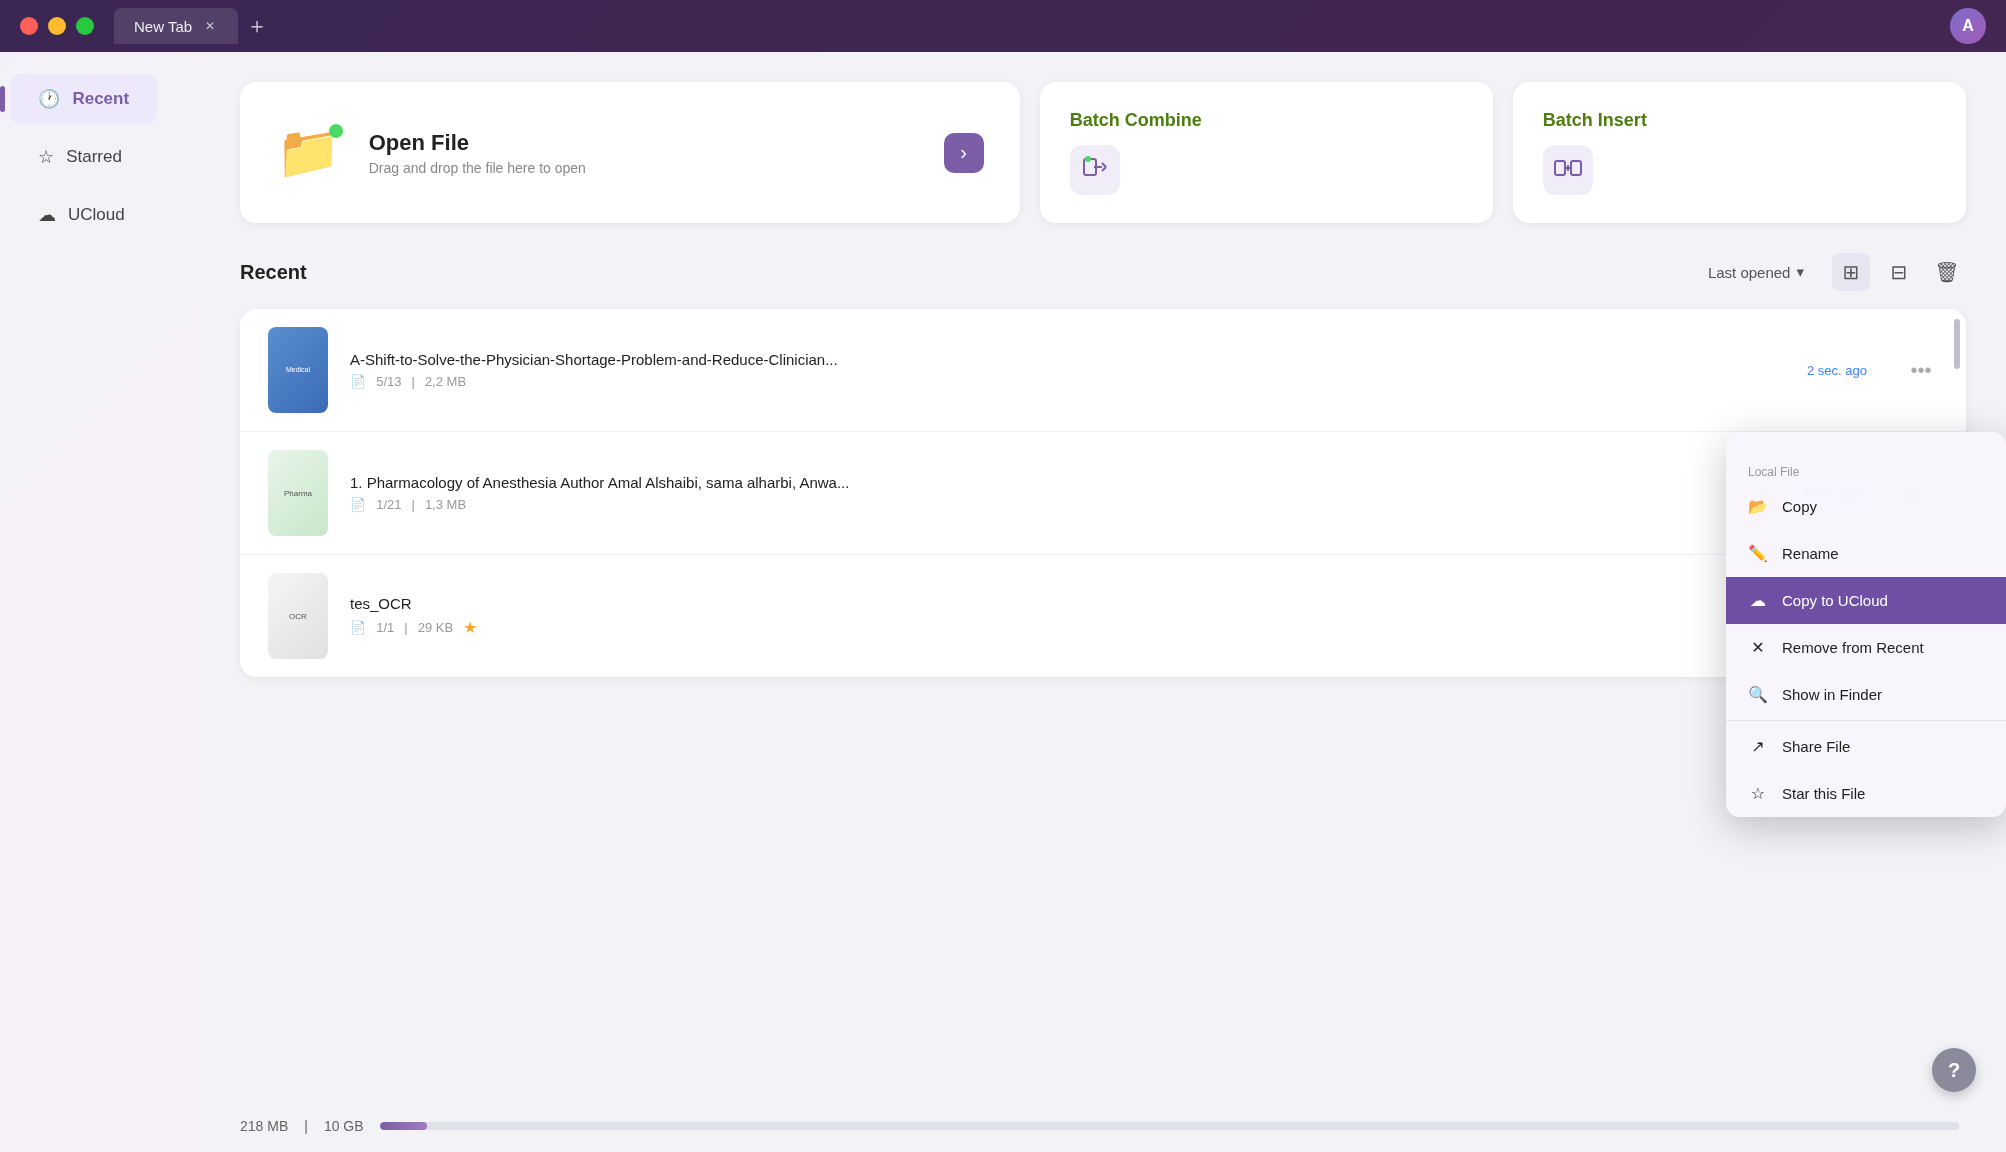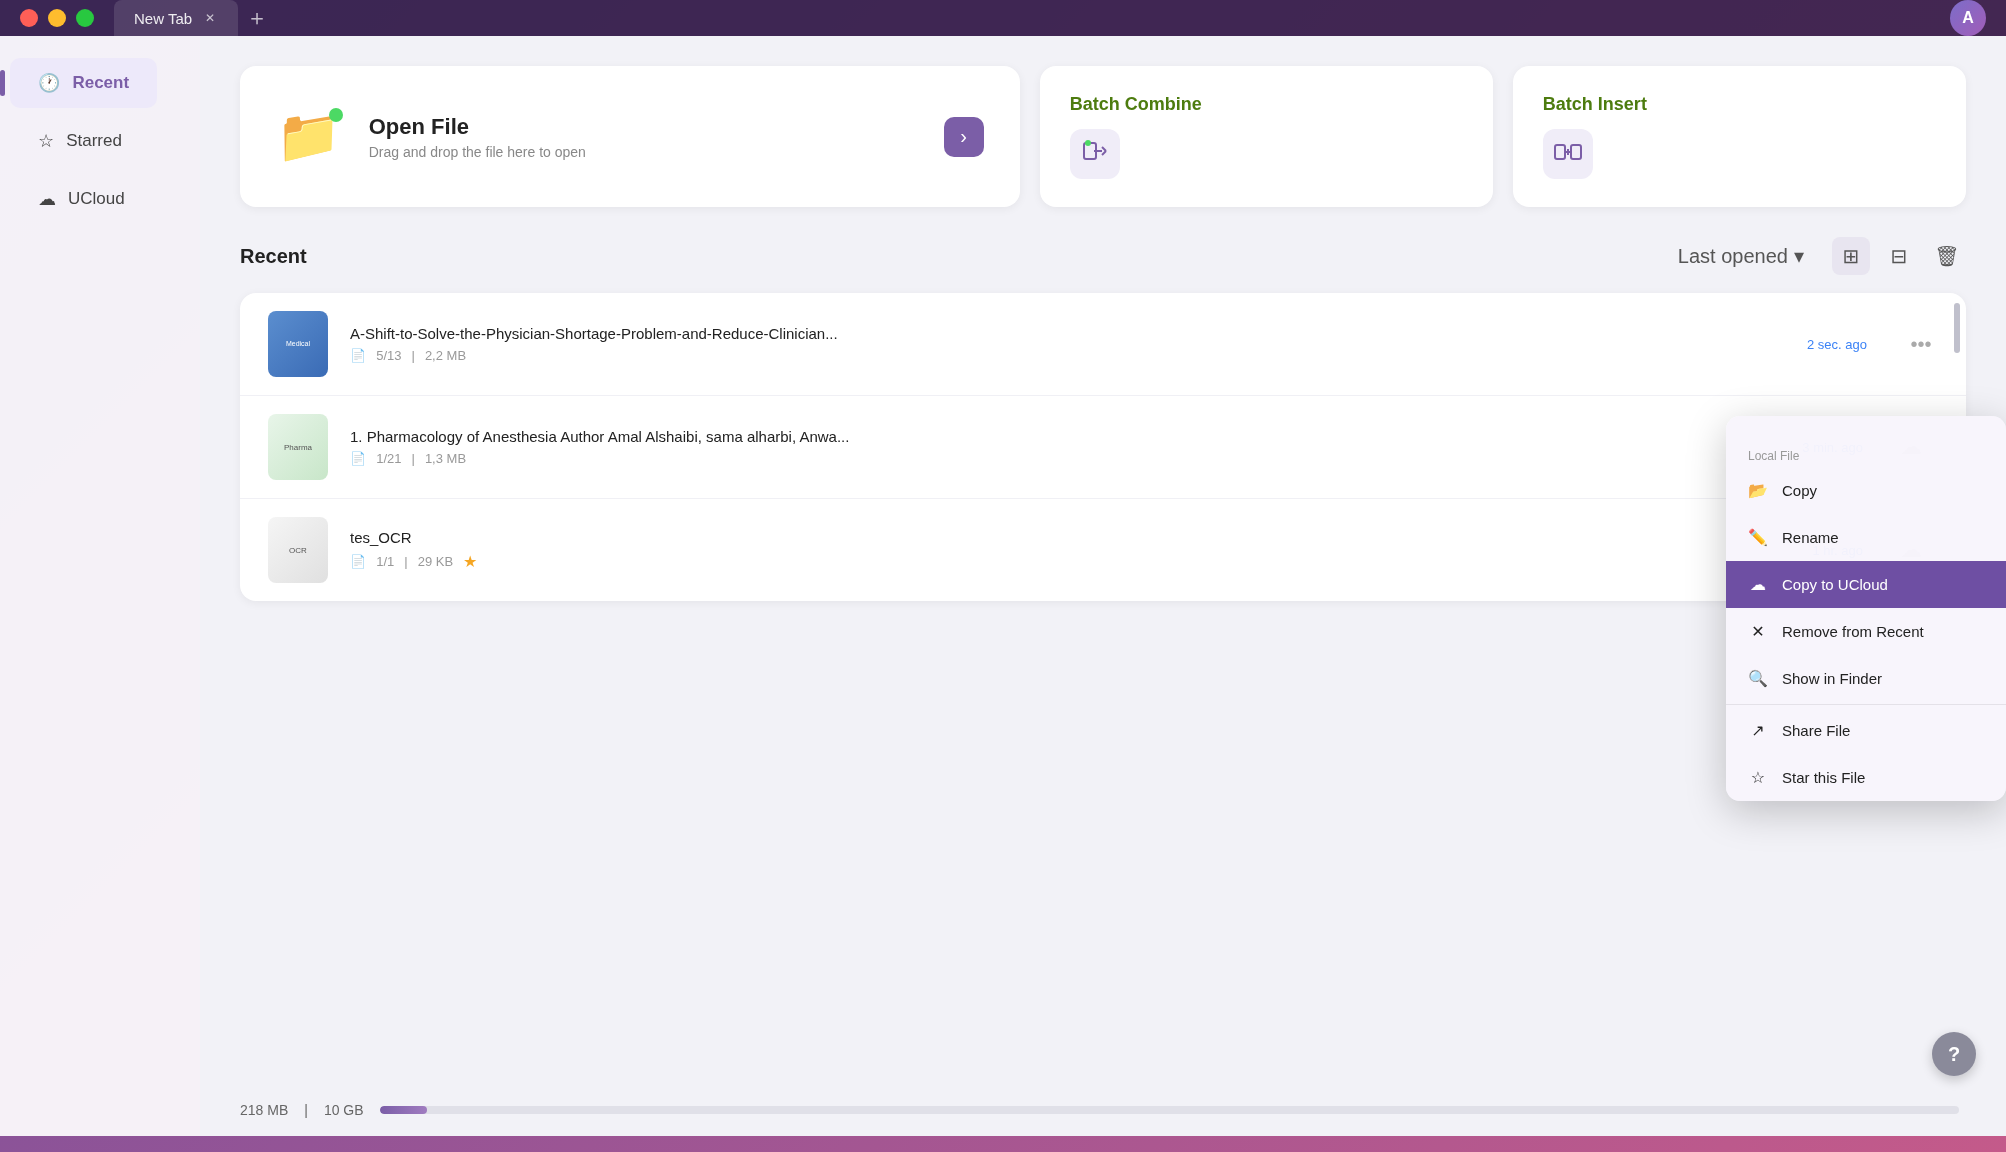--- a/index.html
+++ b/index.html
@@ -8,21 +8,21 @@
       background: linear-gradient(135deg, #6b4fa0 0%, #c45a8a 100%);
       width: 2006px;
       height: 1152px;
       overflow: hidden;
       position: relative;
     }
 
     
     .titlebar {
       width: 100%;
-      height: 36px;
+      height: 52px;
       background: rgba(50, 30, 70, 0.85);
       display: flex;
       align-items: center;
       padding: 0 20px;
       position: relative;
     }
     .traffic-lights {
       display: flex;
       gap: 10px;
       align-items: center;
@@ -238,21 +238,21 @@
     .recent-title {
       font-size: 20px;
       font-weight: 700;
       color: #222;
     }
     .sort-btn {
       margin-left: auto;
       display: flex;
       align-items: center;
       gap: 6px;
-      font-size: 20px;
+      font-size: 15px;
       color: #555;
       cursor: pointer;
       background: none;
       border: none;
       padding: 6px 10px;
     }
     .view-btns {
       display: flex;
       gap: 10px;
       margin-left: 18px;
@@ -299,21 +299,21 @@
       padding: 18px 28px;
       border-bottom: 1px solid #f0f0f5;
       position: relative;
       cursor: pointer;
     }
     .file-item:last-child {
       border-bottom: none;
     }
     .file-thumb {
       width: 60px;
-      height: 66px;
+      height: 86px;
       border-radius: 8px;
       background: #e8e8ee;
       margin-right: 22px;
       overflow: hidden;
       display: flex;
       align-items: center;
       justify-content: center;
       flex-shrink: 0;
     }
     .file-info {

